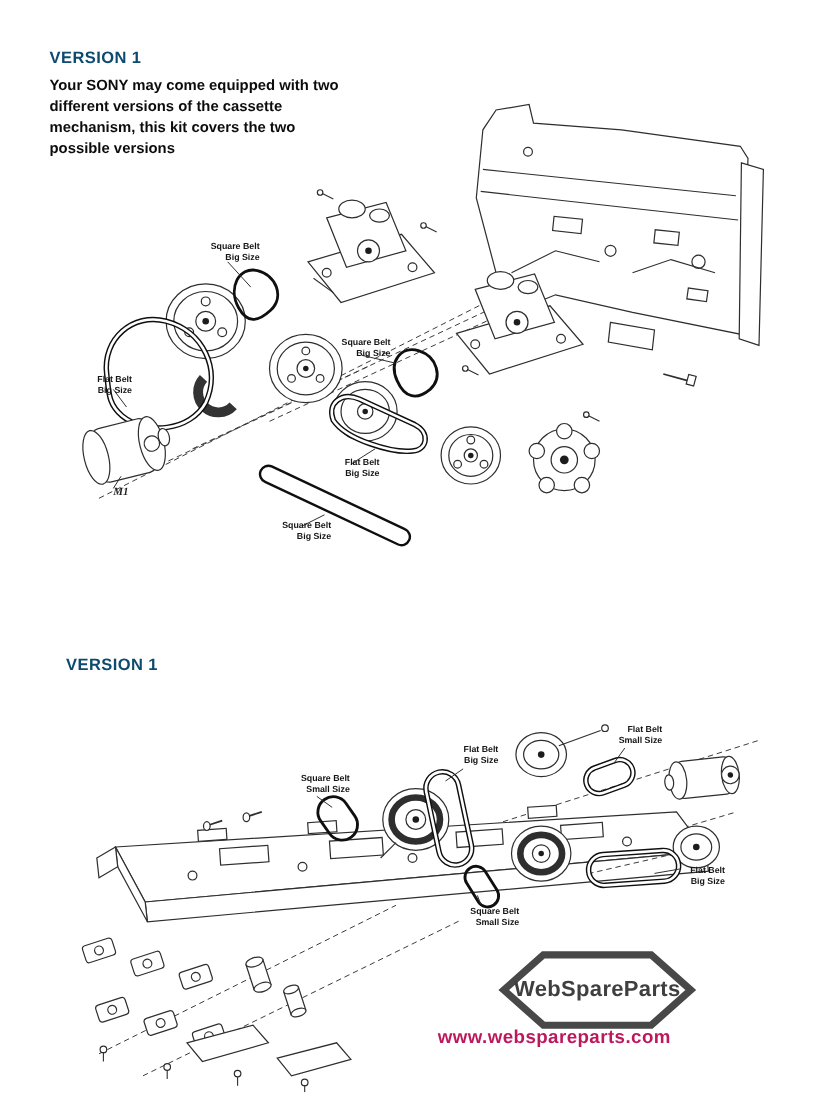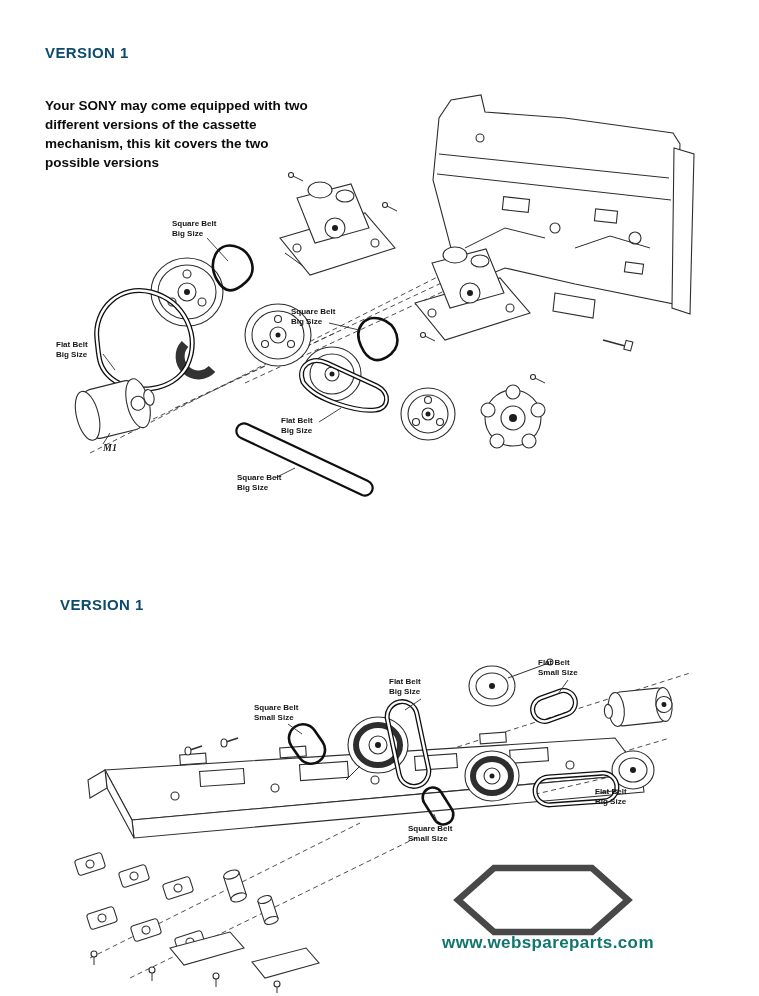--- a/index.html
+++ b/index.html
@@ -1,47 +1,47 @@
 <!DOCTYPE html>
 <html><head>
 <meta charset="utf-8">
 <style>
   html,body{margin:0;padding:0;background:#fff;}
   .page{position:relative;width:759px;height:996px;background:#ffffff;overflow:hidden;
         font-family:"Liberation Sans",sans-serif;}
   .ver-heading{position:absolute;font:bold 15px "Liberation Sans",sans-serif;color:#0c4a6e;letter-spacing:.4px;}
   .v1-head{left:45px;top:44px;}
   .v2-head{left:60px;top:596px;}
-  .description{position:absolute;left:45px;top:96px;width:274px;
+  .description{position:absolute;left:45px;top:68px;width:274px;
                font:bold 13.5px/1.42 "Liberation Sans",sans-serif;color:#0c0c0c;}
   .diagram{position:absolute;}
   .d1{left:35px;top:78px;width:700px;height:445px;}
   .d2{left:30px;top:618px;width:690px;height:375px;}
-  .belt-label{position:absolute;width:64px;text-align:left;
+  .belt-label{position:absolute;width:64px;text-align:right;
               font:bold 8px/1.3 "Liberation Sans",sans-serif;color:#151515;white-space:pre-line;}
   .m1-label{position:absolute;font:italic 700 10px "Liberation Serif",serif;color:#222;}
   
   .part{fill:#ffffff;stroke:#2e2e2e;stroke-width:1.1;}
   .ln{fill:none;stroke:#2e2e2e;stroke-width:1;}
   .ln2{fill:none;stroke:#2e2e2e;stroke-width:1.6;}
   .dash{fill:none;stroke:#3a3a3a;stroke-width:.9;stroke-dasharray:5 3.5;}
   .dark{fill:#1c1c1c;stroke:none;}
   .sqbelt{fill:none;stroke:#0f0f0f;stroke-width:2.6;}
   .sqbelt2{fill:none;stroke:#0f0f0f;stroke-width:2.2;}
   .fbo{fill:none;stroke:#0f0f0f;stroke-width:5;}
   .fbi{fill:none;stroke:#ffffff;stroke-width:2.4;}
   .tire{fill:none;stroke:#2e2e2e;stroke-width:6;}
   .lead{fill:none;stroke:#2e2e2e;stroke-width:.9;}
   .cclamp{fill:none;stroke:#333;stroke-width:9;}
   
   .logo-box{position:absolute;left:452px;top:862px;width:182px;height:76px;}
   .logo-text{position:absolute;left:0;right:0;top:26px;text-align:center;
              font:bold 20px "Liberation Sans",sans-serif;color:#3f3f3f;letter-spacing:.3px;}
-  .site-url{position:absolute;left:398px;top:933px;width:300px;text-align:center;
-            font:bold 17px "Liberation Sans",sans-serif;color:#0f766e;letter-spacing:.4px;}
+  .site-url{position:absolute;left:398px;top:933px;width:300px;text-align:left;
+            font:bold 17px "Liberation Sans",sans-serif;color:#be185d;letter-spacing:.4px;}
 </style>
 </head>
 <body>
 
 <div class="page">
 
   <div class="ver-heading v1-head">VERSION 1</div>
   <div class="description">Your SONY may come equipped with two different versions of the cassette mechanism, this kit covers the two possible versions</div>
 
   <div class="diagram d1">
@@ -380,16 +380,17 @@
     <div class="belt-label" style="left:378px;top:206px;">Square Belt
 Small Size</div>
     <div class="belt-label" style="left:565px;top:169px;">Flat Belt
 Big Size</div>
   </div>
 
   <div class="logo-box">
     <svg viewBox="0 0 182 76" width="182" height="76">
       <polygon points="42,6 140,6 176,38 140,70 42,70 6,38" fill="#ffffff" stroke="#484848" stroke-width="6.5"></polygon>
     </svg>
+    <div class="logo-text">WebSpareParts</div>
   </div>
   <div class="site-url">www.webspareparts.com</div>
 
 </div>
 
 </body></html>

